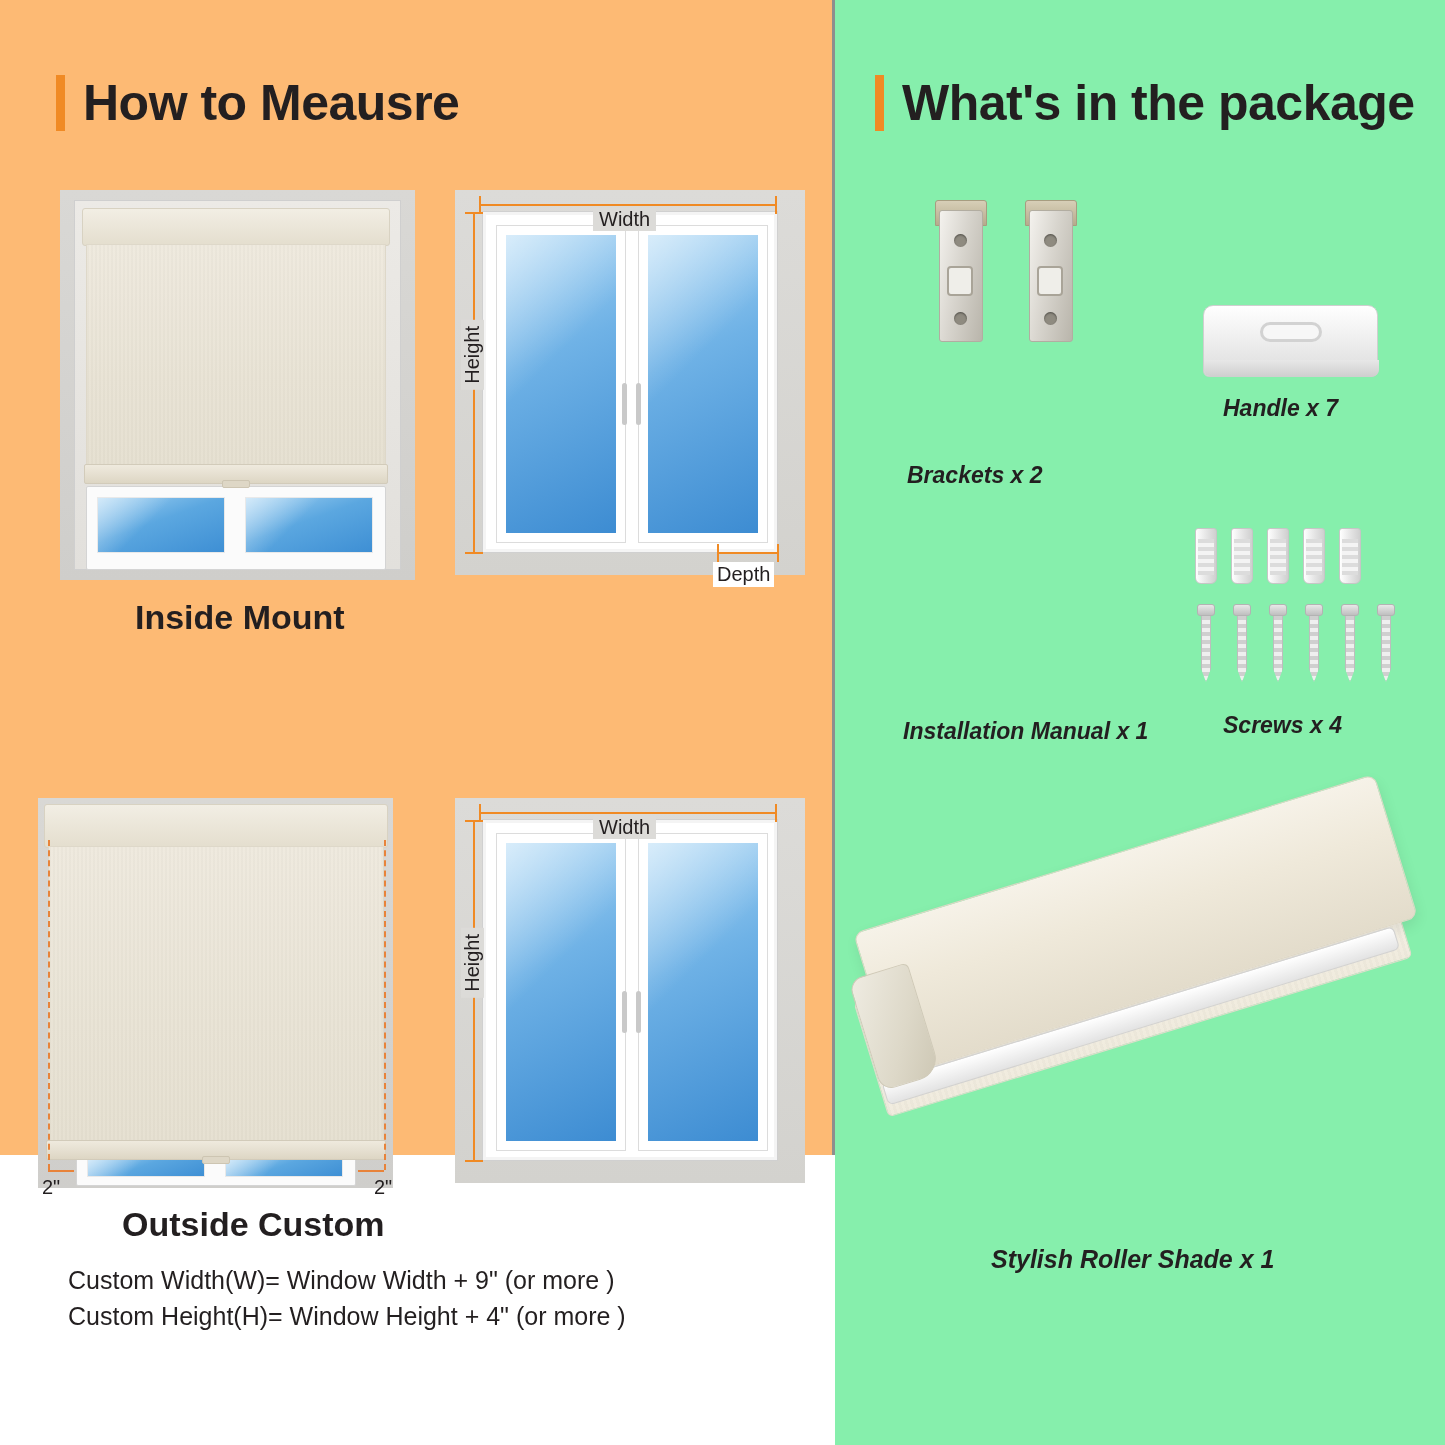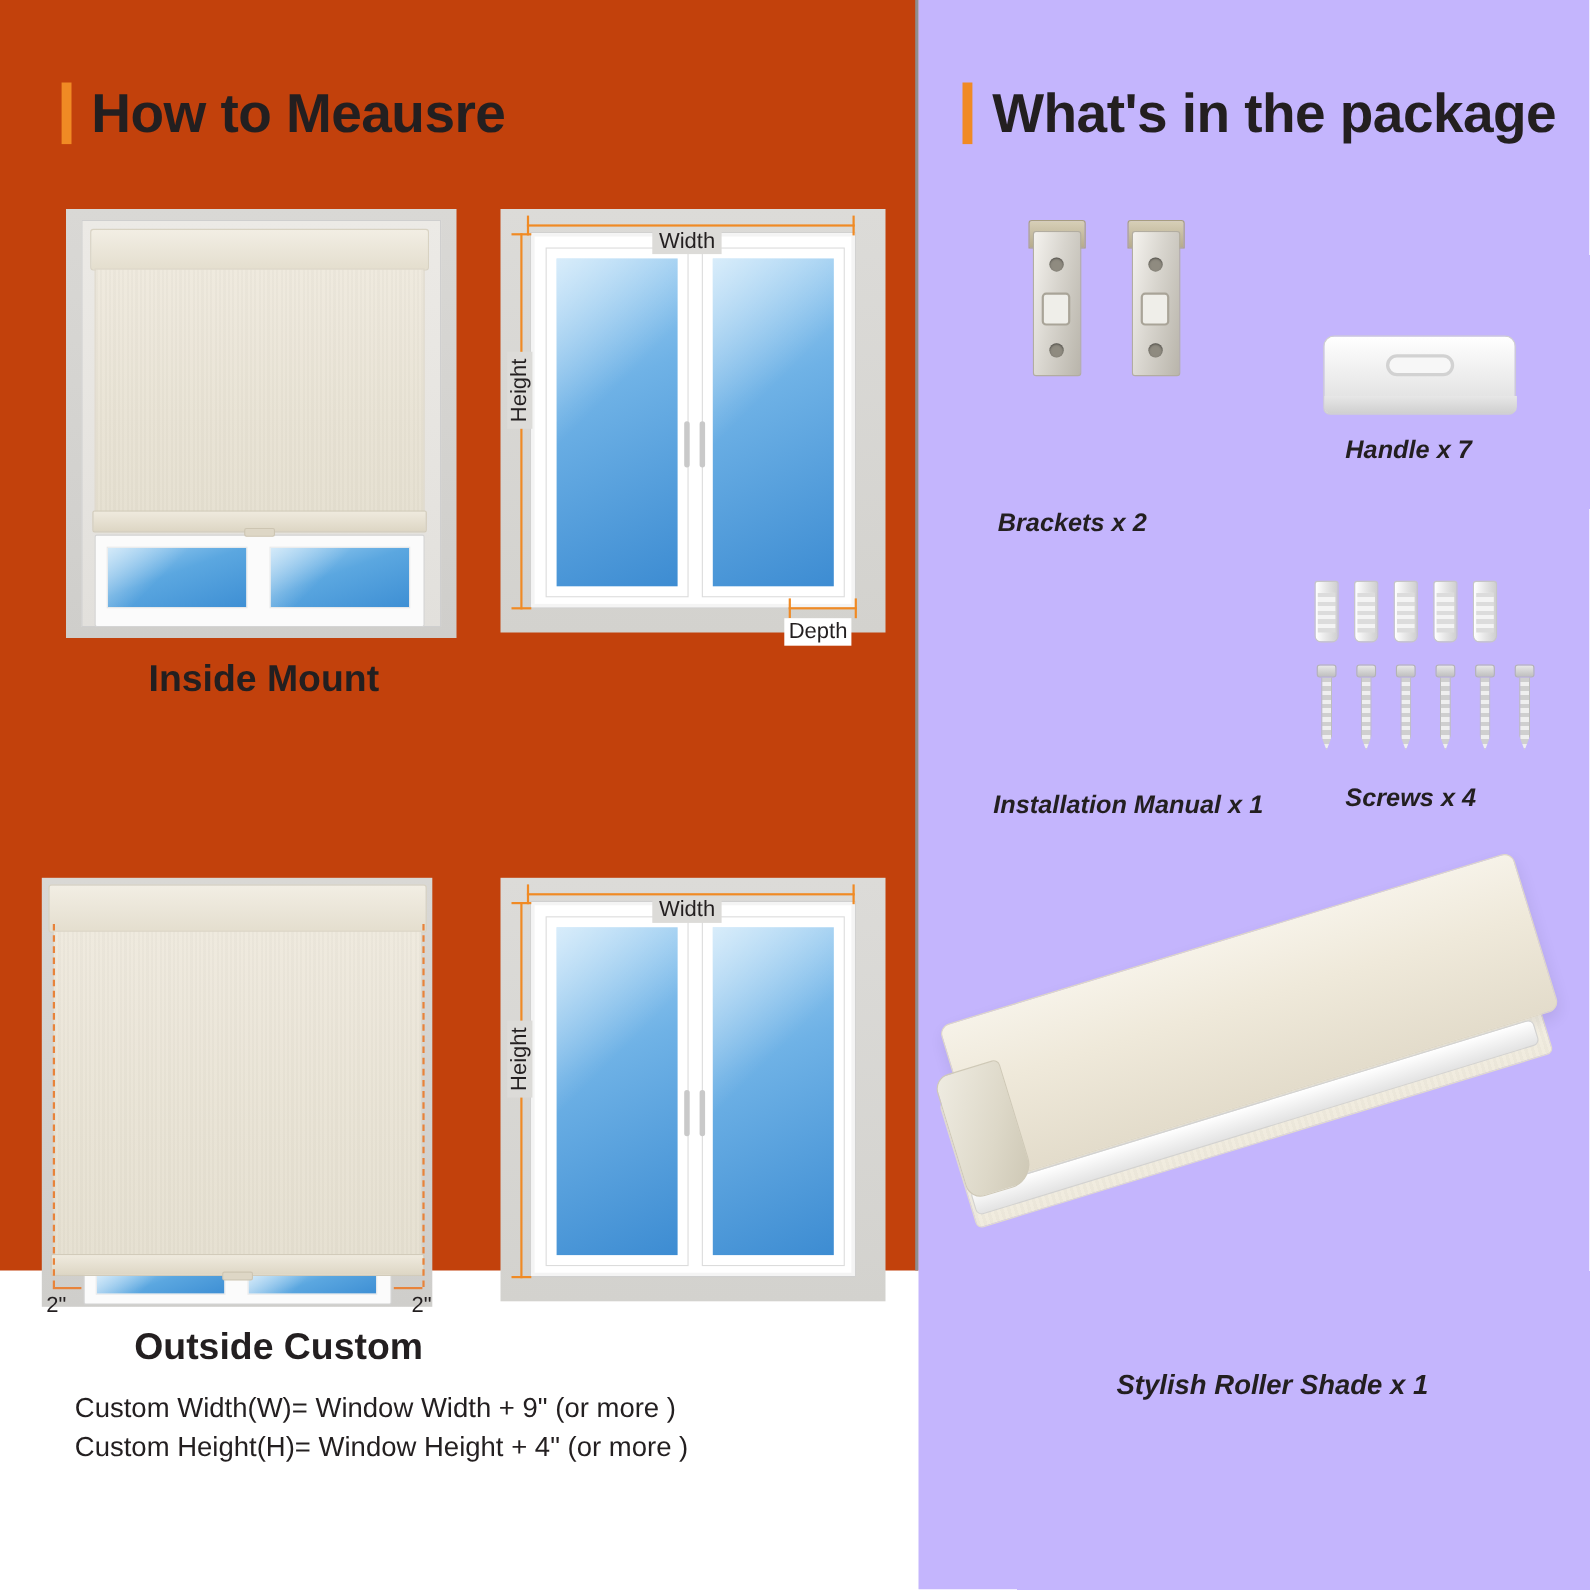--- a/index.html
+++ b/index.html
@@ -13,27 +13,27 @@
     position: relative;
     width: 1445px; height: 1445px;
     background: #ffffff;
     display: flex;
   }
 
   
   .panel-left {
     position: relative;
     width: 835px; height: 1155px;
-    background: #c2410c;
+    background: #fdba74;
     border-right: 3px solid #8e8e8e;
   }
   .panel-right {
     position: relative;
     width: 610px; height: 1445px;
-    background: #c4b5fd;
+    background: #86efac;
   }
 
   
   .heading {
     display: flex;
     align-items: center;
     gap: 18px;
   }
   .heading .bar {
     width: 9px; height: 56px;
@@ -622,16 +622,16 @@
         </div>
     </div>
     <div class="pkg-label" style="left:388px; top:712px;">Screws  x 4</div>
 
     <div class="roller" style="left:30px; top:850px;">
       <div class="fabric"></div>
       <div class="tube"></div>
       <div class="bar"></div>
       <div class="endcap"></div>
     </div>
-    <div class="pkg-label" style="left:180px; top:1245px; font-size:25px;">Stylish Roller Shade x 1</div>
+    <div class="pkg-label" style="left:156px; top:1245px; font-size:25px;">Stylish Roller Shade x 1</div>
 
   </div>
 </div>
 
 </body></html>

